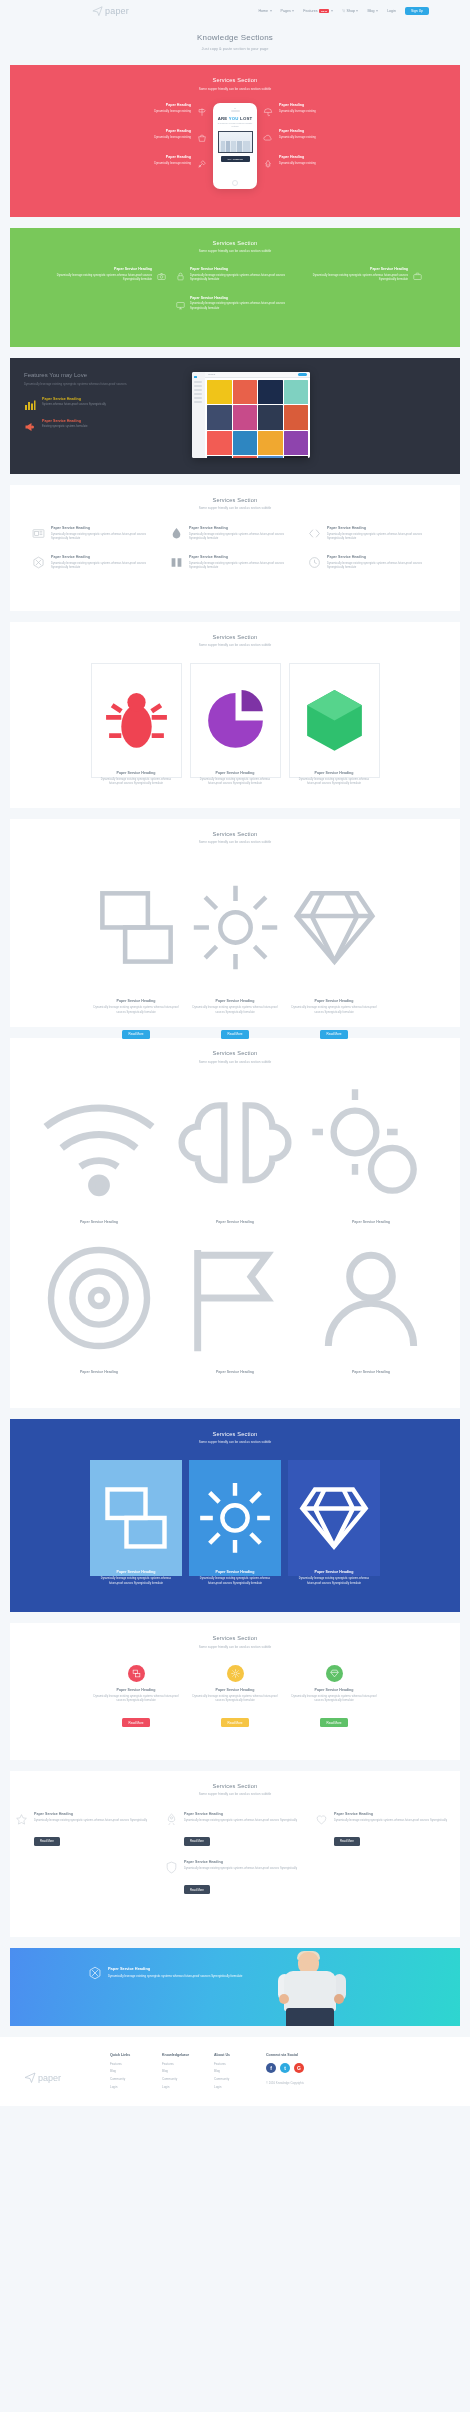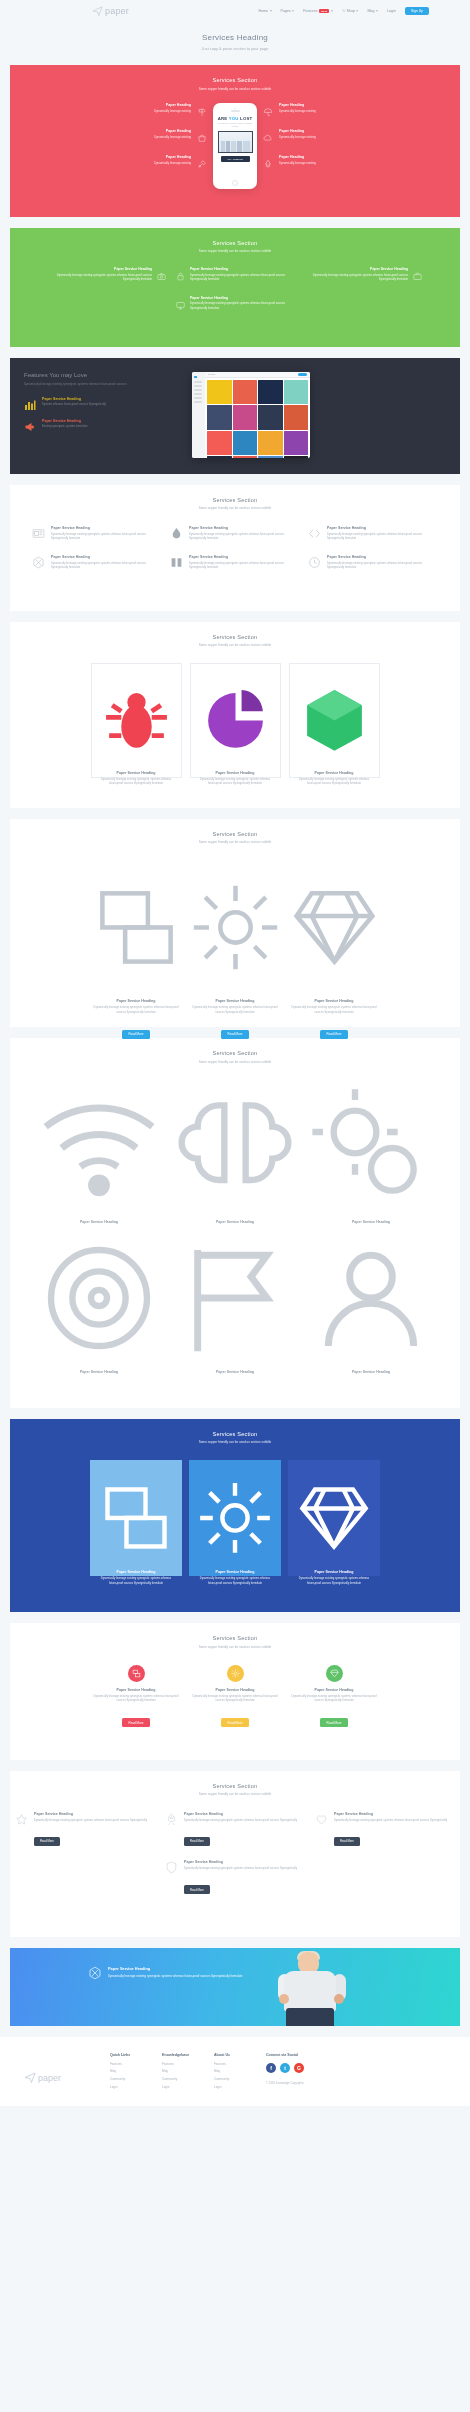--- a/index.html
+++ b/index.html
@@ -270,21 +270,21 @@
       <span class="nav-item">
           <span>Blog</span>
           <i class="caret"></i>
         </span>
       <span class="nav-item">Login</span>
       <button class="btn-signup">Sign Up</button>
     </div>
   </div>
 
   <div class="page-head">
-    <h1>Services Heading</h1>
+    <h1>Knowledge Sections</h1>
     <p>Just copy &amp; paste section to your page</p>
   </div>
 
   <div class="sec red">
     <div class="sec-inner">
       <div class="sec-title">Services Section</div>
       <div class="sec-sub">Some supper friendly can be used as section subtitle</div>
 
       <div class="red-body">
         <div class="red-col left">

